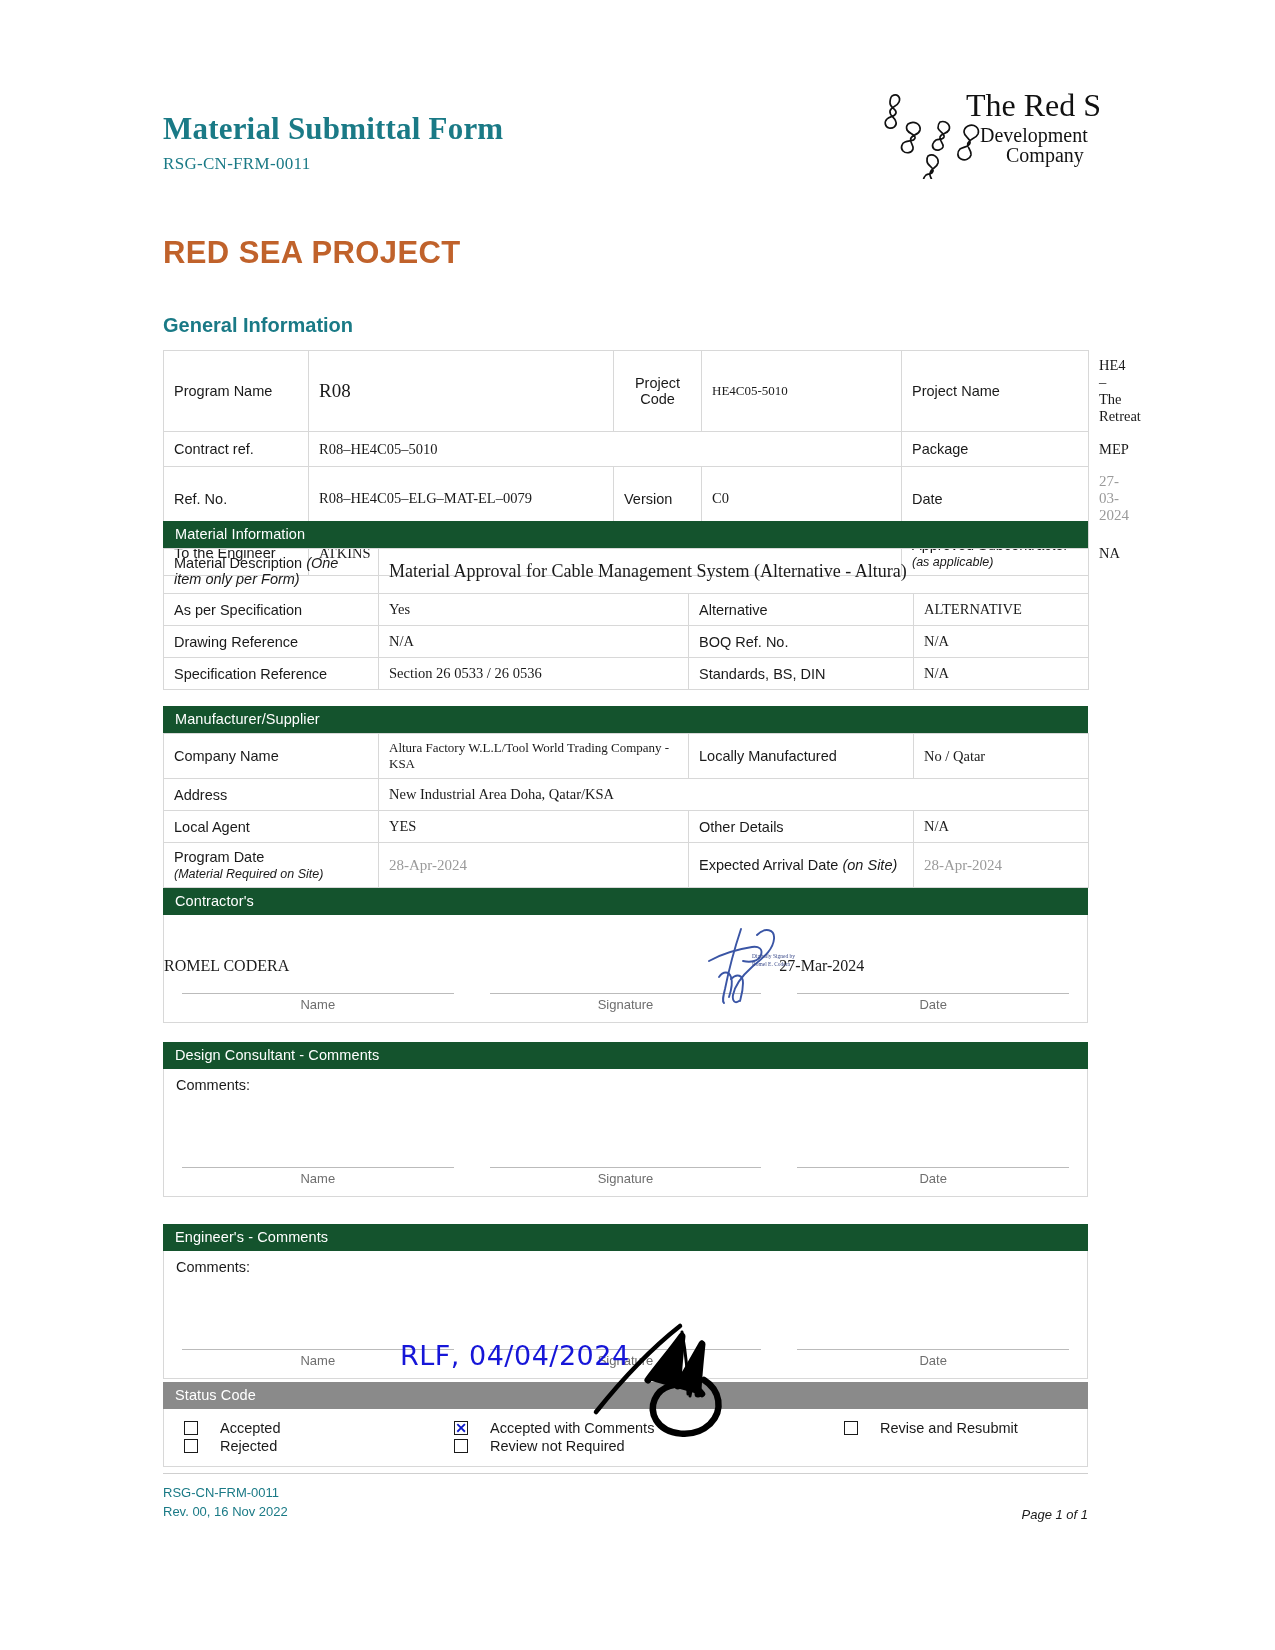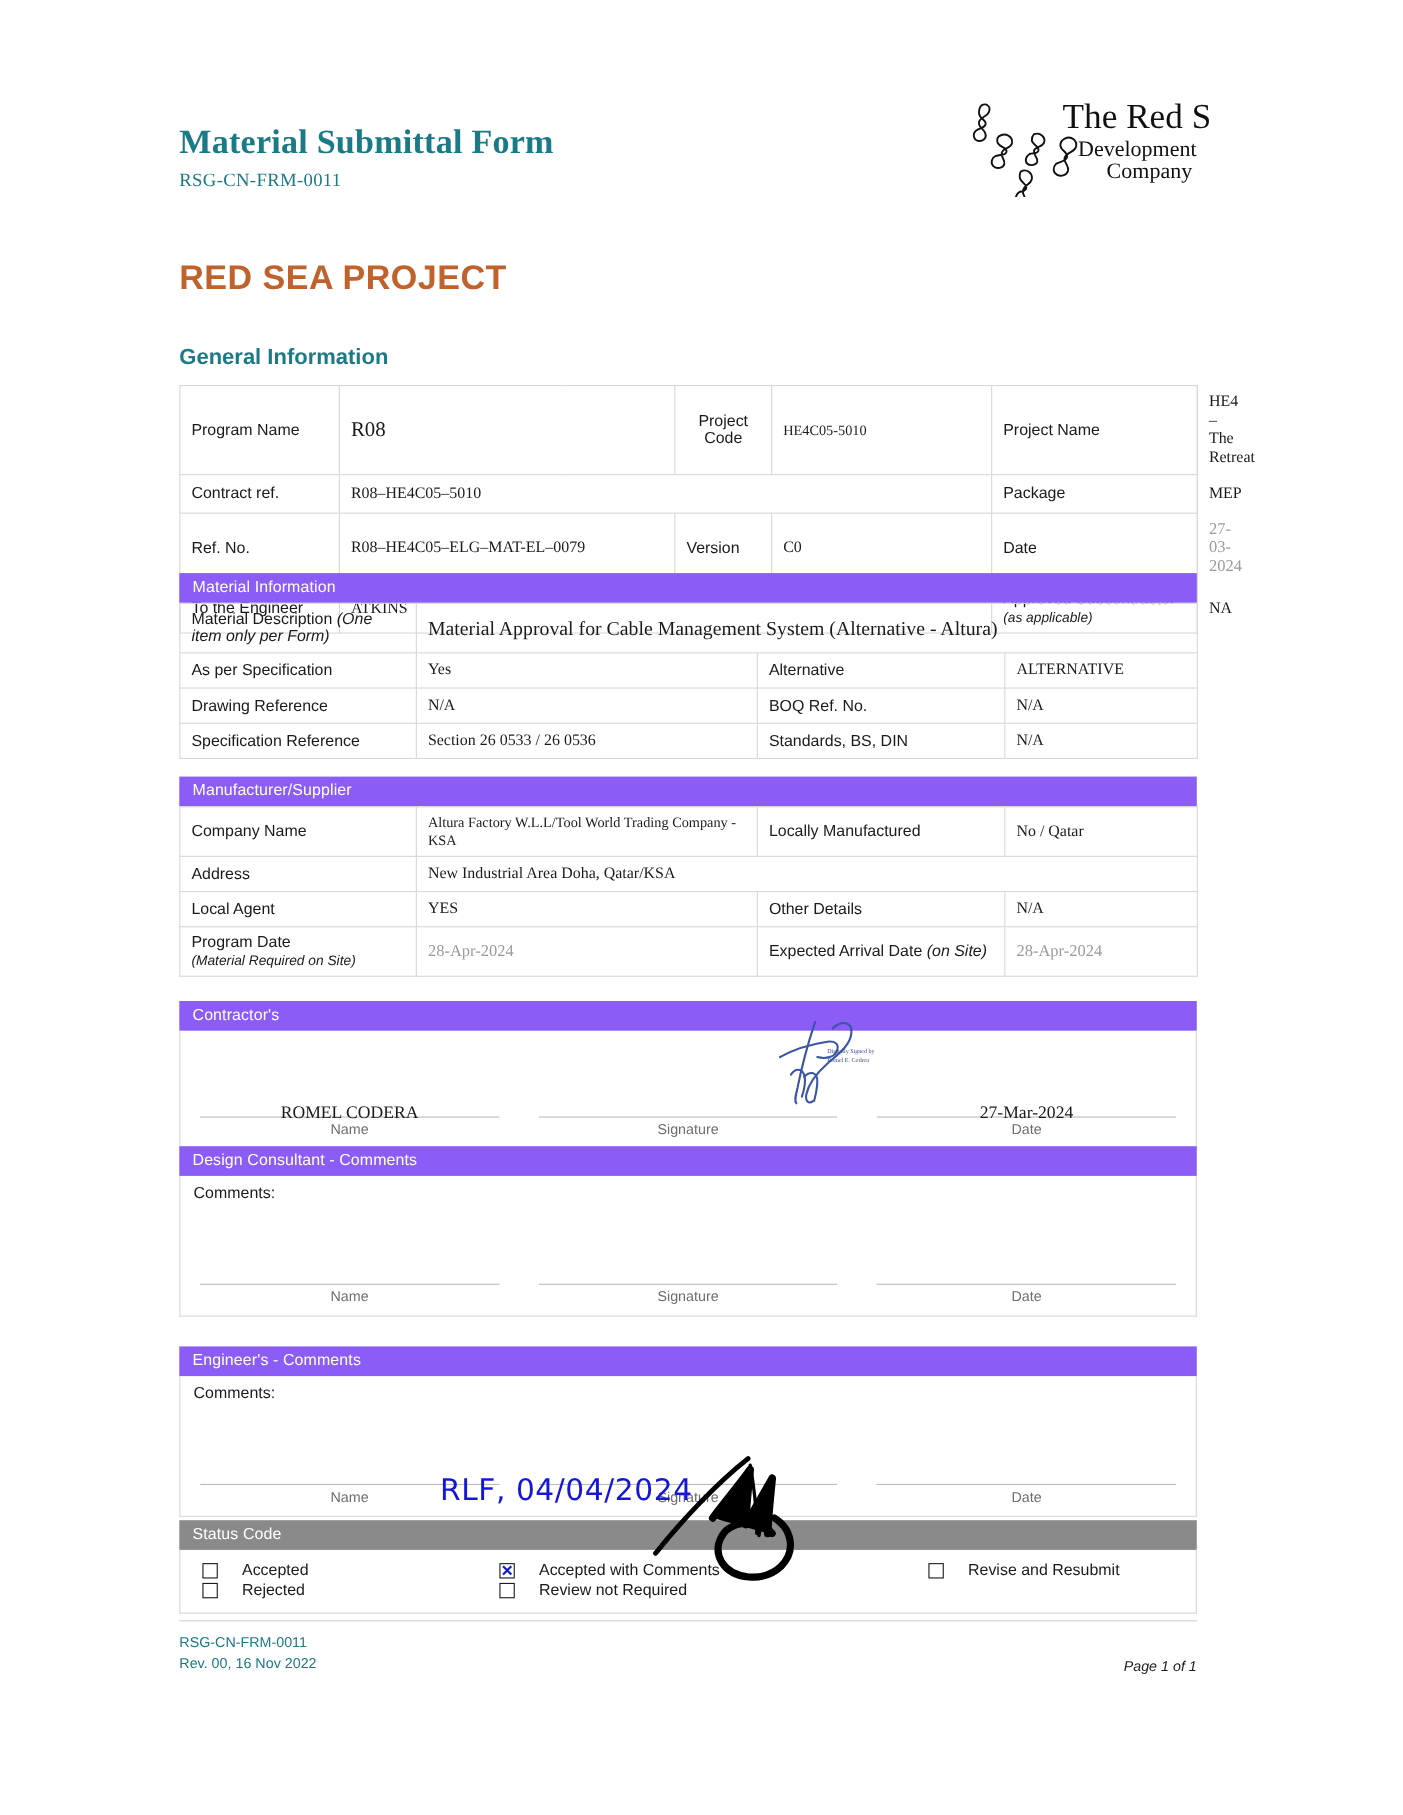--- a/index.html
+++ b/index.html
@@ -32,21 +32,21 @@
     font-size: 31px; font-weight: bold; color:#c0622b; letter-spacing:.4px;
   }
   .sectitle {
     position:absolute; left:163px; top:314px;
     font-size: 20px; font-weight: bold; color:#1a7a86;
   }
 
   
   .block { position:absolute; left:163px; width:925px; }
   .bar {
-    background:#8b5cf6; color:#ffffff; font-size:14.5px;
+    background:#14532d; color:#ffffff; font-size:14.5px;
     padding:5px 12px 6px; letter-spacing:.1px;
   }
   .bar.gray { background:#8a8a8a; }
 
   table.grid { width:100%; border-collapse:collapse; table-layout:fixed; }
   table.grid td {
     border:1px solid #d8d8d8;
     padding:6px 10px;
     vertical-align:middle;
     font-size:14.5px;
@@ -64,21 +64,21 @@
   
   .gentbl td { height:35px; }
 
   
   .sigbox { border:1px solid #d8d8d8; border-top:none; position:relative; height:108px; }
   .sigrow { position:absolute; bottom:10px; left:0; right:0; display:flex; }
   .sigcell { flex:1; text-align:center; position:relative; }
   .sigline { border-top:1px solid #bbbbbb; margin:0 18px 3px; }
   .siglabel { font-size:13px; color:#6e6e6e; }
   .sigvalue {
-    position:absolute; left:0; right:0; bottom:13px; text-align:center;
+    position:absolute; left:0; right:0; bottom:37px; text-align:left;
     font-family:"Liberation Serif", serif; font-size:16px; color:#1a1a1a;
   }
   .commentbox { border:1px solid #d8d8d8; border-top:none; position:relative; height:128px; }
   .commentlabel { position:absolute; left:12px; top:8px; font-size:14.5px; }
 
   
   .statusbody { border:1px solid #d8d8d8; border-top:none; padding:9px 0 10px; }
   .statusrow { display:flex; align-items:center; margin:2px 0; }
   .stat-item { display:flex; align-items:center; }
   .cb {
@@ -259,21 +259,21 @@
           <td class="val gray">28-Apr-2024</td>
           <td class="lbl">
             <span>Expected Arrival Date </span><span class="it">(on Site)</span>
           </td>
           <td class="val gray">28-Apr-2024</td>
         </tr>
       </tbody>
     </table>
   </div>
 
-  <div class="block" style="top:888px;margin-top:22px;">
+  <div class="block" style="top:888px;">
     <div class="bar">Contractor's</div>
     <div class="sigbox">
       <div class="sigrow">
         <div class="sigcell">
           <div class="sigvalue">ROMEL CODERA</div>
           <div class="sigline"></div>
           <div class="siglabel">Name</div>
         </div>
         <div class="sigcell">
           <div class="sigline"></div>

